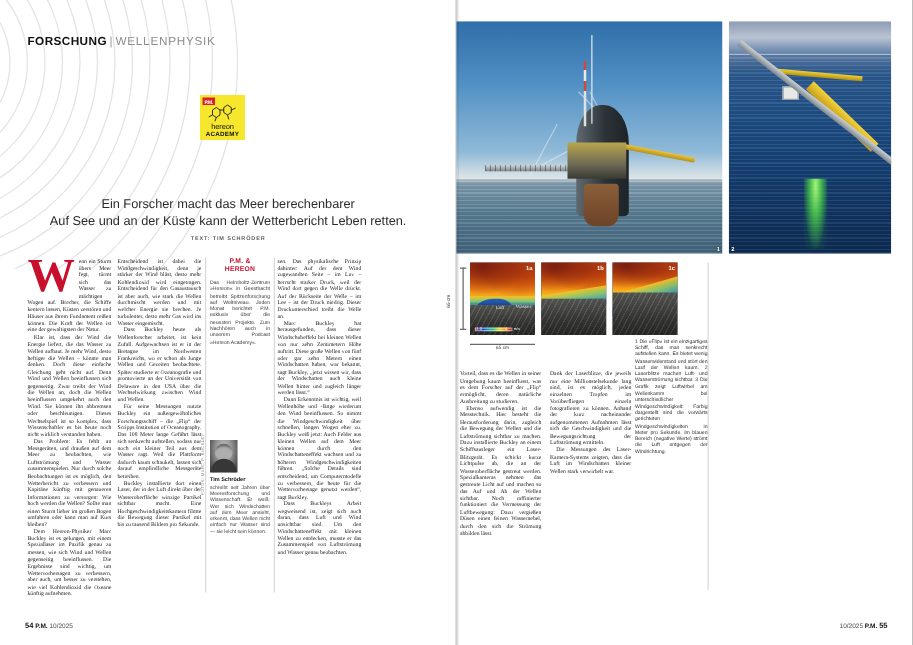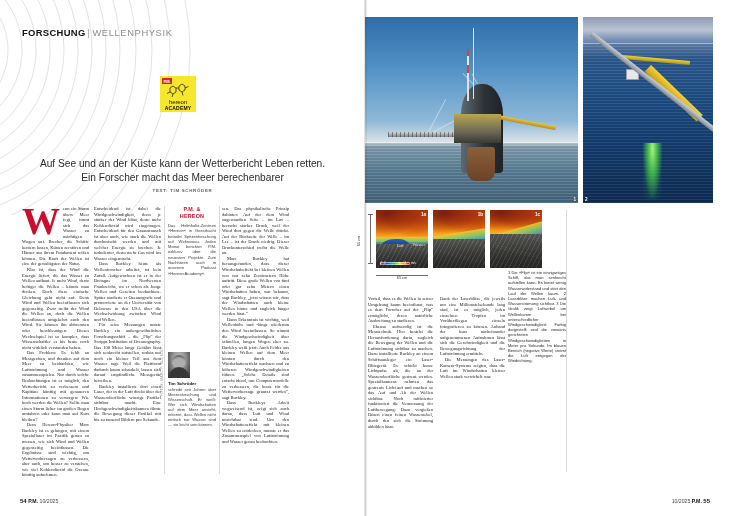--- a/index.html
+++ b/index.html
@@ -416,22 +416,22 @@
           <line x1="34" y1="20" x2="36" y2="27"></line>
           <line x1="16" y1="24" x2="14" y2="30"></line>
           <line x1="10" y1="20" x2="4" y2="23"></line>
         </g>
       </svg>
       <span class="b-name">hereon</span>
       <span class="b-sub">ACADEMY</span>
     </div>
 
     <div class="subhead">
+      <div>Ein Forscher macht das Meer berechenbarer</div>
       <div>Auf See und an der Küste kann der Wetterbericht Leben retten.</div>
-      <div>Ein Forscher macht das Meer berechenbarer</div>
     </div>
     <div class="byline">TEXT: TIM SCHRÖDER</div>
 
     <div class="col" id="left-col-1">
       <p class="first">
         <span class="dropcap">W</span><span>enn ein Sturm übers Meer fegt, türmt sich das Wasser zu mächtigen Wogen auf. Brecher, die Schiffe kentern lassen, Küsten zerstören und Häuser aus ihrem Fundament reißen können. Die Kraft der Wellen ist eine der gewaltigsten der Natur.</span>
       </p>
       <p><span>Klar ist, dass der Wind die Energie liefert, die das Wasser zu Wellen aufbaut. Je mehr Wind, desto heftiger die Wellen – könnte man denken. Doch diese einfache Gleichung geht nicht auf. Denn Wind und Wellen beeinflussen sich gegenseitig. Zwar treibt der Wind die Wellen an, doch die Wellen beeinflussen umgekehrt auch den Wind. Sie können ihn abbremsen oder beschleunigen. Dieses Wechselspiel ist so komplex, dass Wissenschaftler es bis heute noch nicht wirklich verstanden haben.</span></p>
       <p><span>Das Problem: Es fehlt an Messgeräten, und draußen auf dem Meer zu beobachten, wie Luftströmung und Wasser zusammenspielen. Nur durch solche Beobachtungen ist es möglich, den Wetterbericht zu verbessern und Kapitäne künftig mit genaueren Informationen zu versorgen: Wie hoch werden die Wellen? Sollte man einen Sturm lieber im großen Bogen umfahren oder kann man auf Kurs bleiben?</span></p>
       <p><span>Dem Hereon-Physiker Marc Buckley ist es gelungen, mit einem Speziallaser im Pazifik genau zu messen, wie sich Wind und Wellen gegenseitig beeinflussen. Die Ergebnisse sind wichtig, um Wettervorhersagen zu verbessern, aber auch, um besser zu verstehen, wie viel Kohlendioxid die Ozeane künftig aufnehmen.</span></p>

